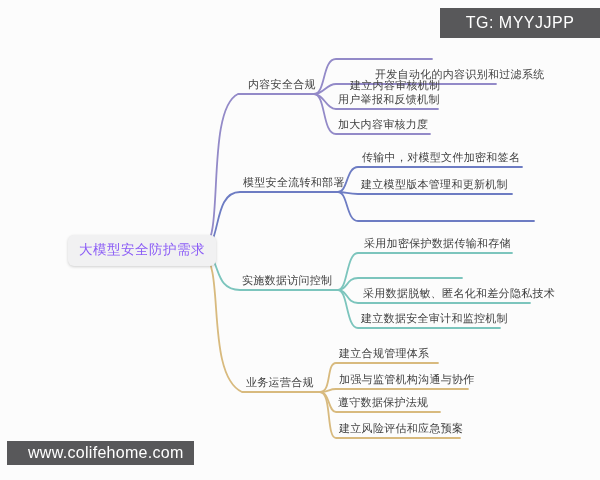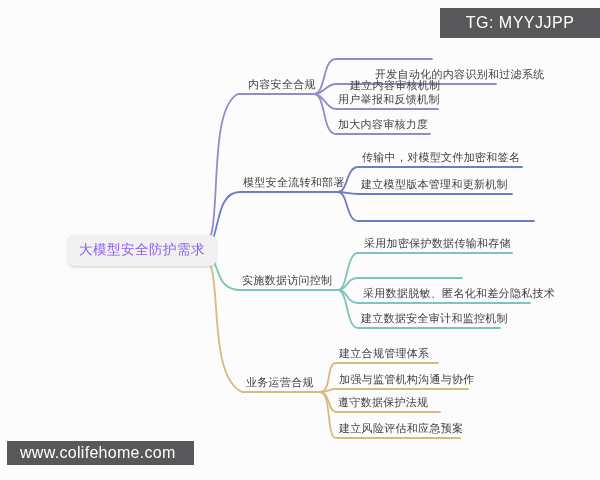--- a/index.html
+++ b/index.html
@@ -61,21 +61,21 @@
     right: 0; top: 8px;
     width: 160px; height: 30px;
     font-size: 16px;
     justify-content: center;
     letter-spacing: 0.5px;
   }
   .badge.bottom-left {
     left: 7px; top: 441px;
     width: 187px; height: 24px;
     font-size: 16px;
-    padding-left: 13px;
+    padding-left: 21px;
     letter-spacing: 0.3px;
   }
 </style>
 </head>
 <body>
 
 <div class="canvas">
 
   <svg class="wires">
 

